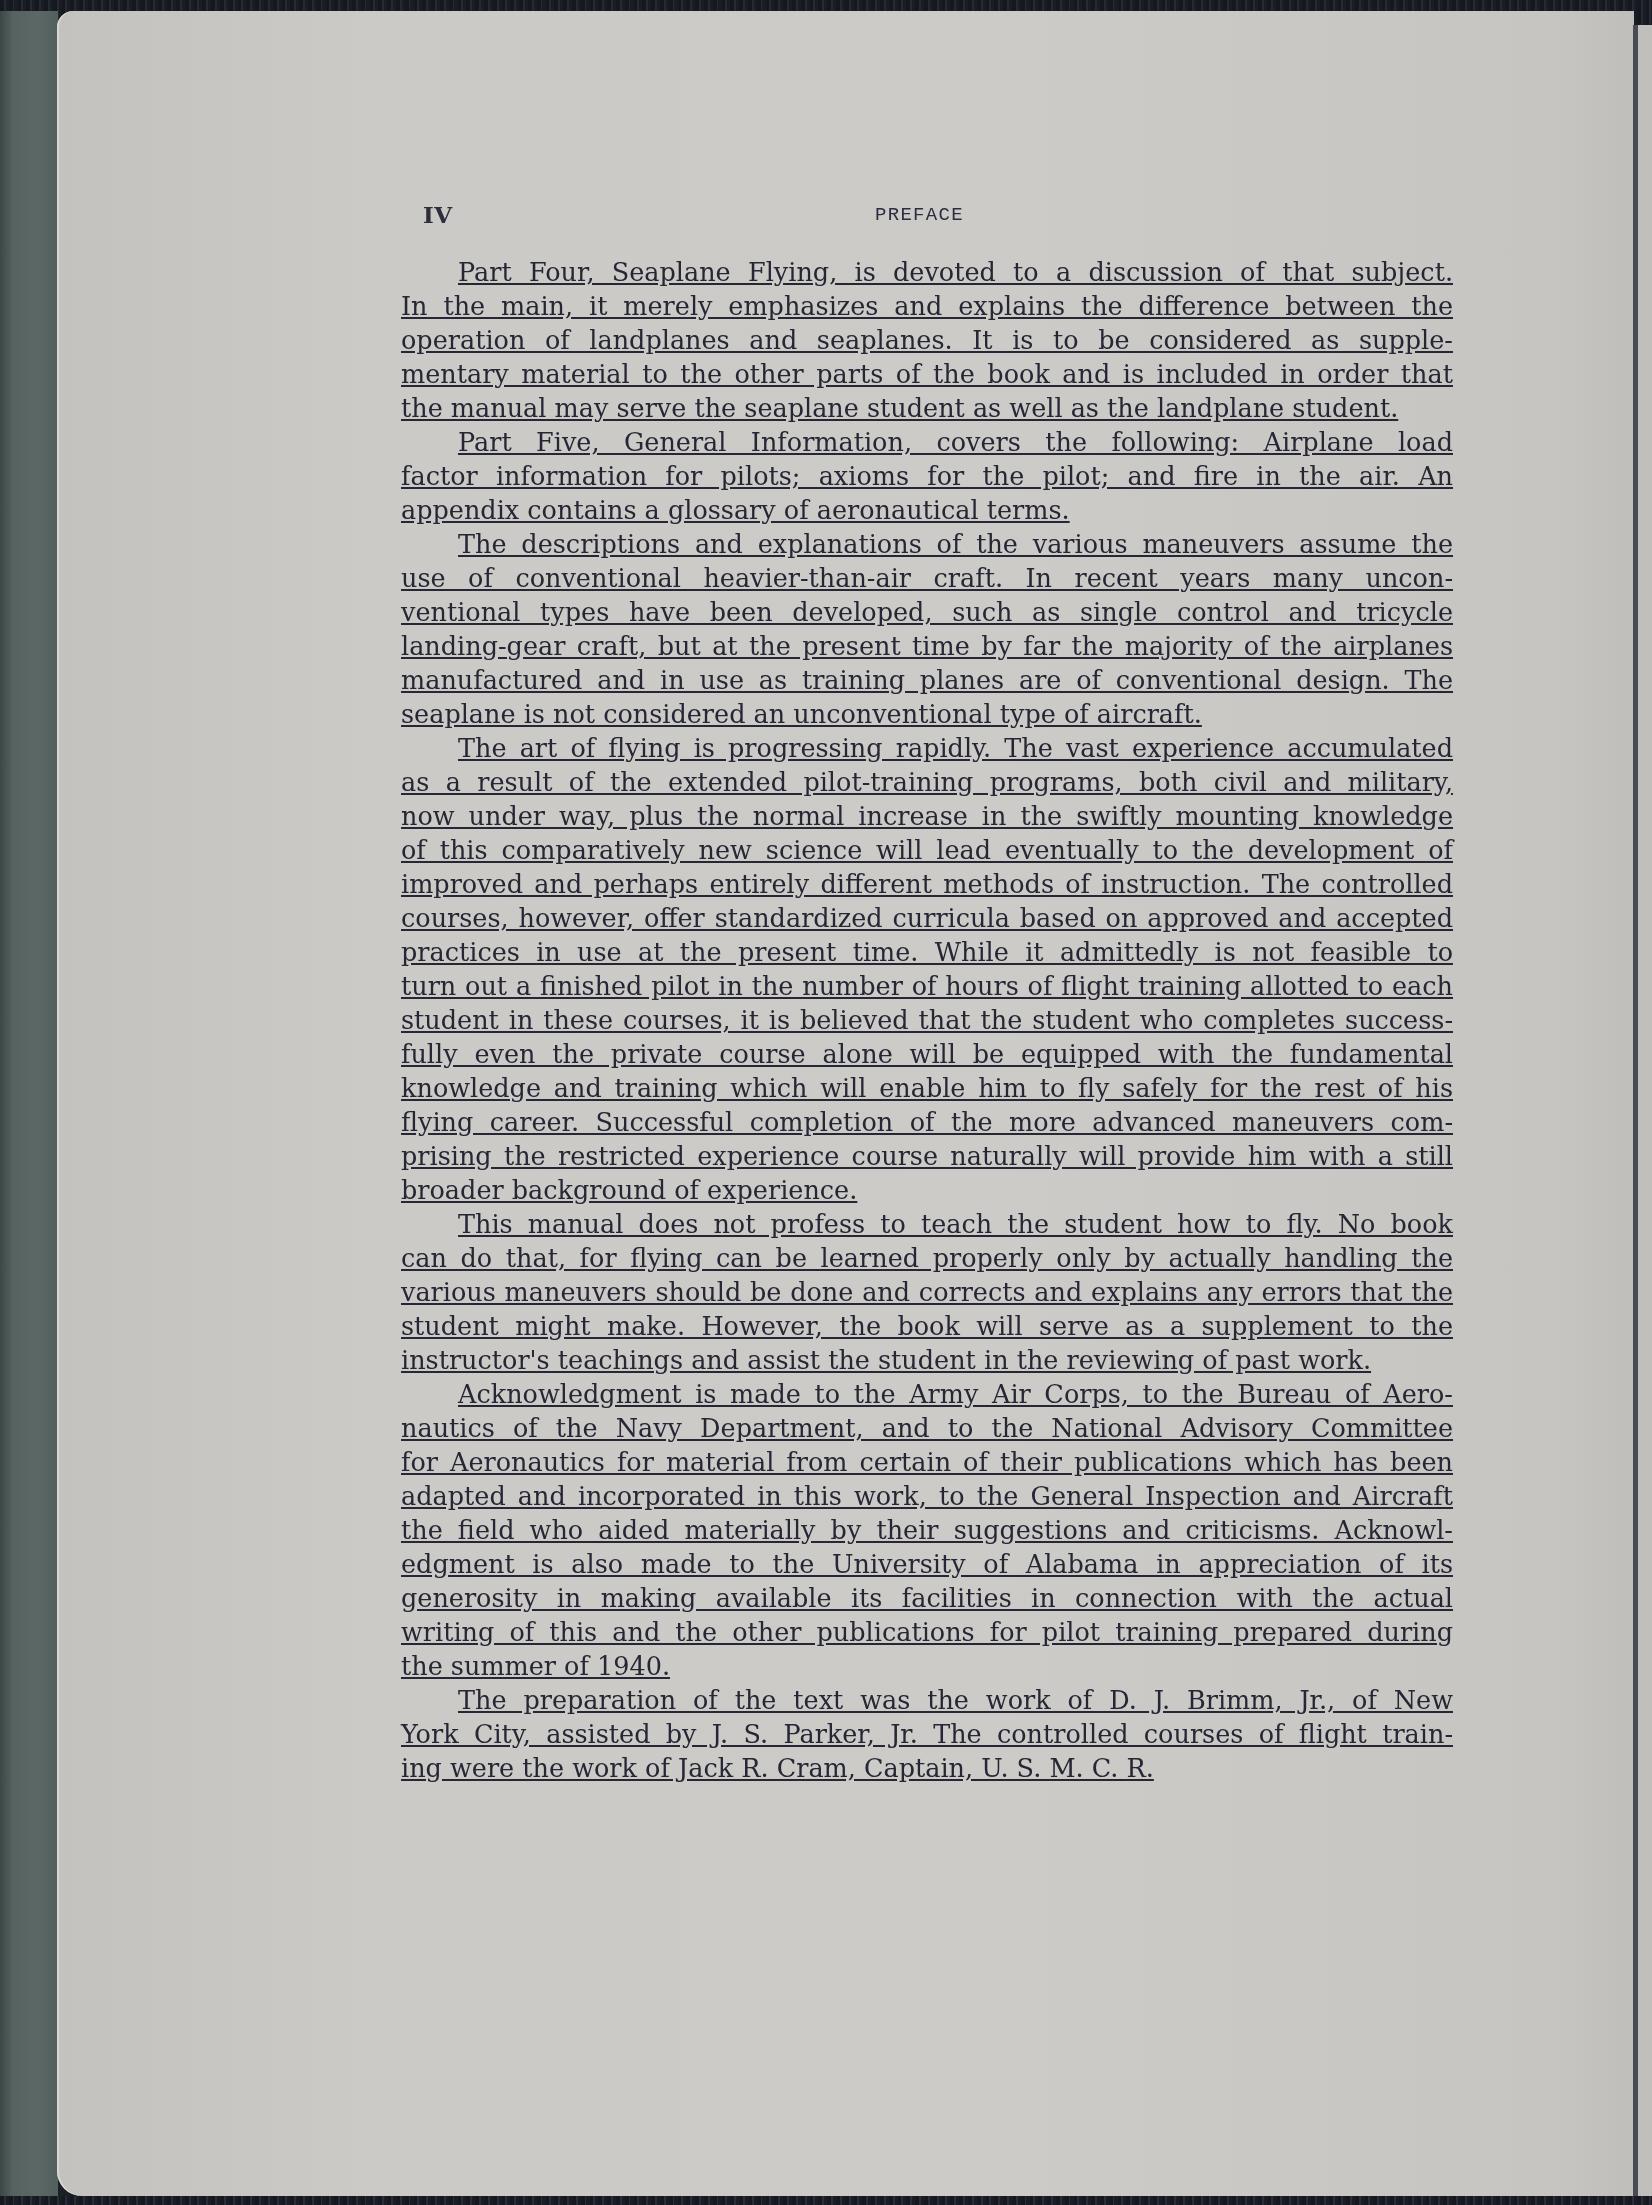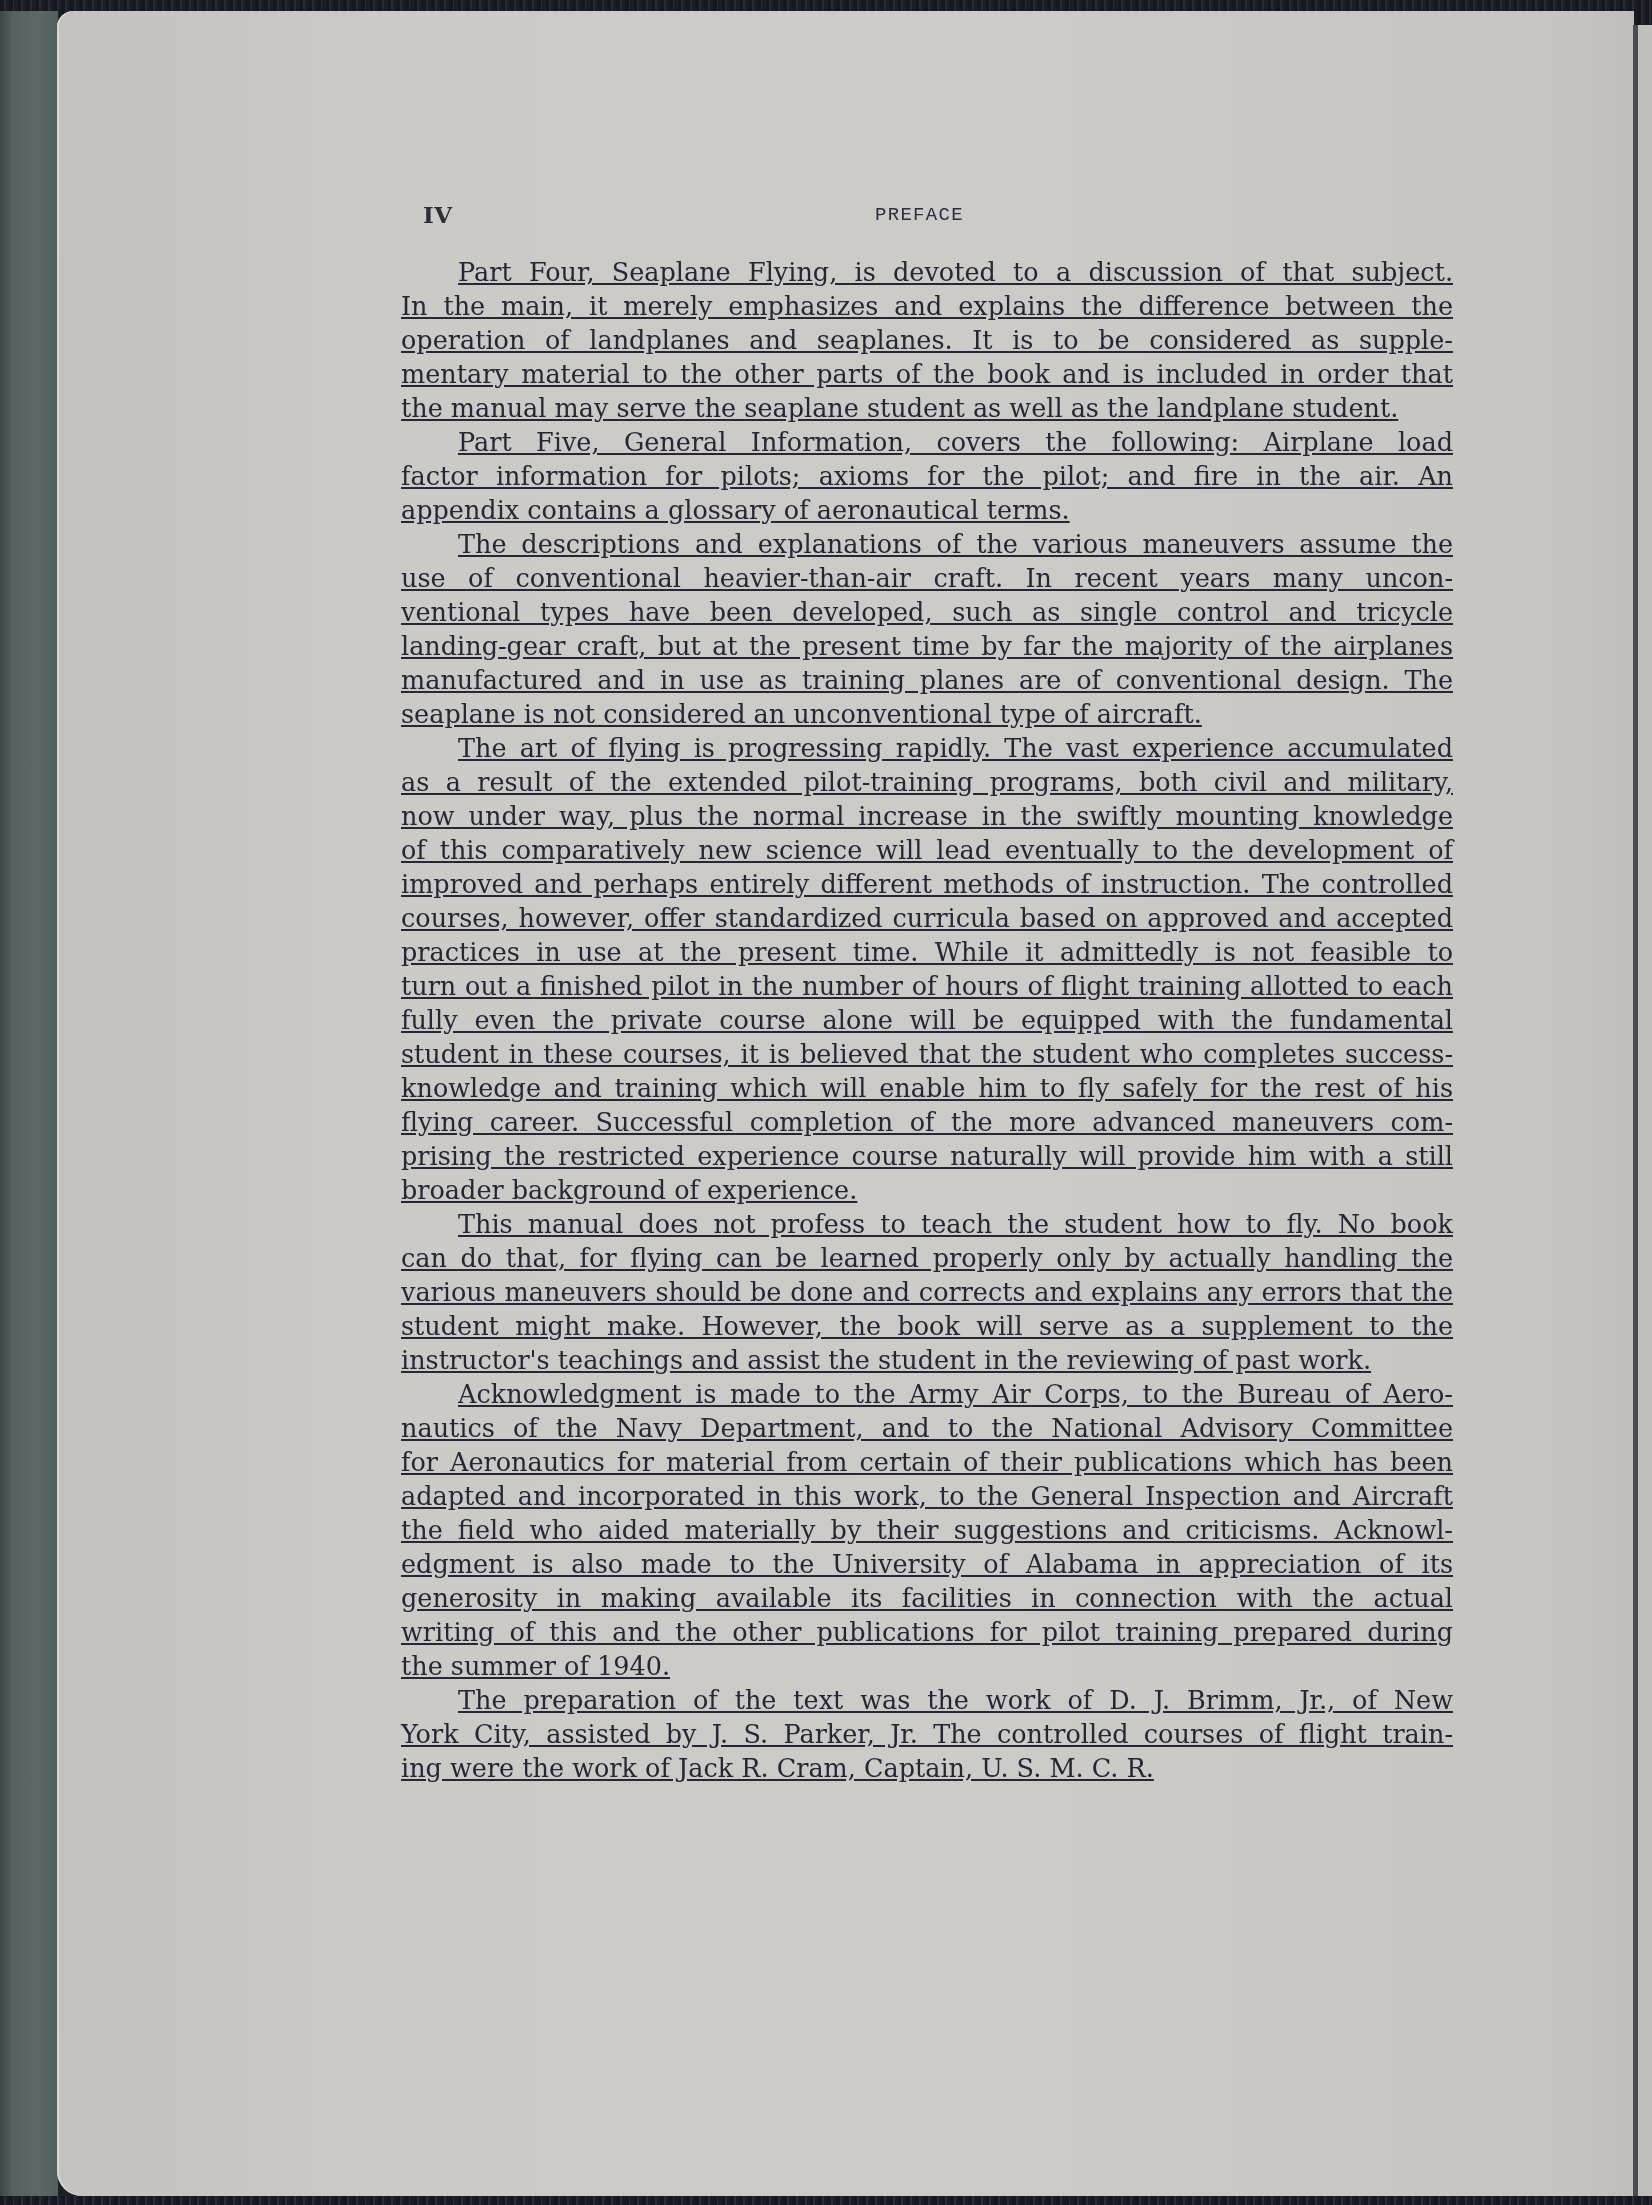--- a/index.html
+++ b/index.html
@@ -149,22 +149,22 @@
   </p>
   <p>
     <span class="ln">The art of flying is progressing rapidly.  The vast experience accumulated</span>
     <span class="ln">as a result of the extended pilot-training programs, both civil and military,</span>
     <span class="ln">now under way, plus the normal increase in the swiftly mounting knowledge</span>
     <span class="ln">of this comparatively new science will lead eventually to the development of</span>
     <span class="ln">improved and perhaps entirely different methods of instruction.  The controlled</span>
     <span class="ln">courses, however, offer standardized curricula based on approved and accepted</span>
     <span class="ln">practices in use at the present time.  While it admittedly is not feasible to</span>
     <span class="ln">turn out a finished pilot in the number of hours of flight training allotted to each</span>
+    <span class="ln">student in these courses, it is believed that the student who completes success-</span>
     <span class="ln">fully even the private course alone will be equipped with the fundamental</span>
-    <span class="ln">student in these courses, it is believed that the student who completes success-</span>
     <span class="ln">knowledge and training which will enable him to fly safely for the rest of his</span>
     <span class="ln">flying career.  Successful completion of the more advanced maneuvers com-</span>
     <span class="ln">prising the restricted experience course naturally will provide him with a still</span>
     <span class="ln last">broader background of experience.</span>
   </p>
   <p>
     <span class="ln">This manual does not profess to teach the student how to fly.  No book</span>
     <span class="ln">can do that, for flying can be learned properly only by actually handling the</span>
     <span class="ln">various maneuvers should be done and corrects and explains any errors that the</span>
     <span class="ln">student might make.  However, the book will serve as a supplement to the</span>

